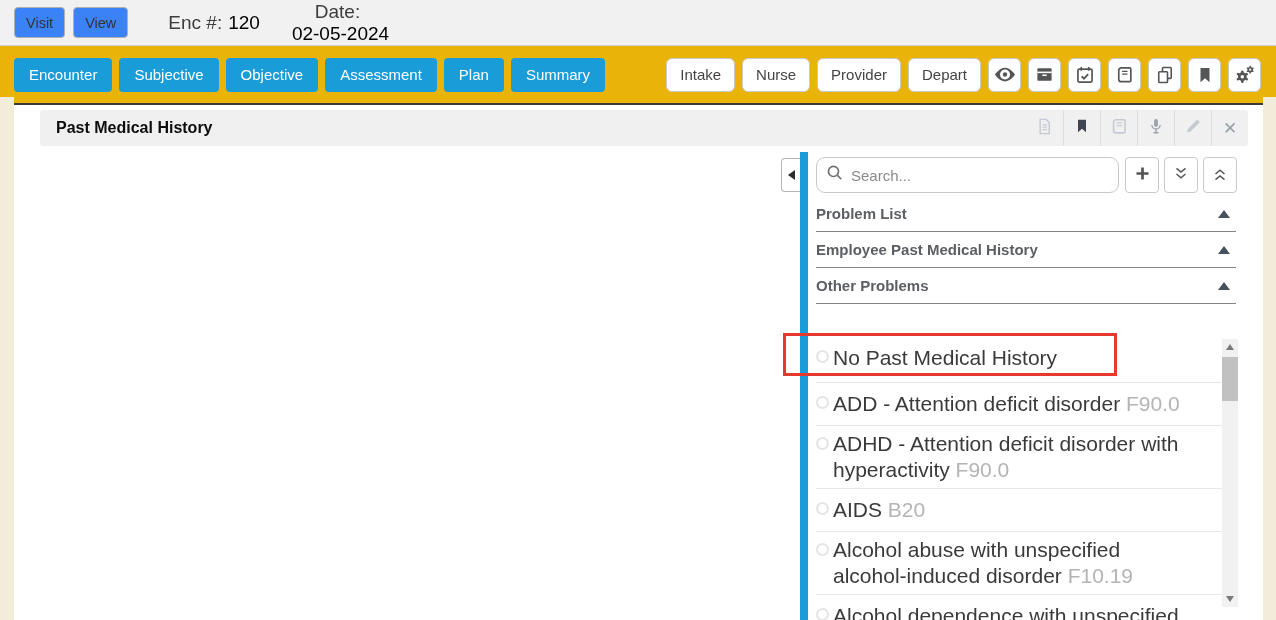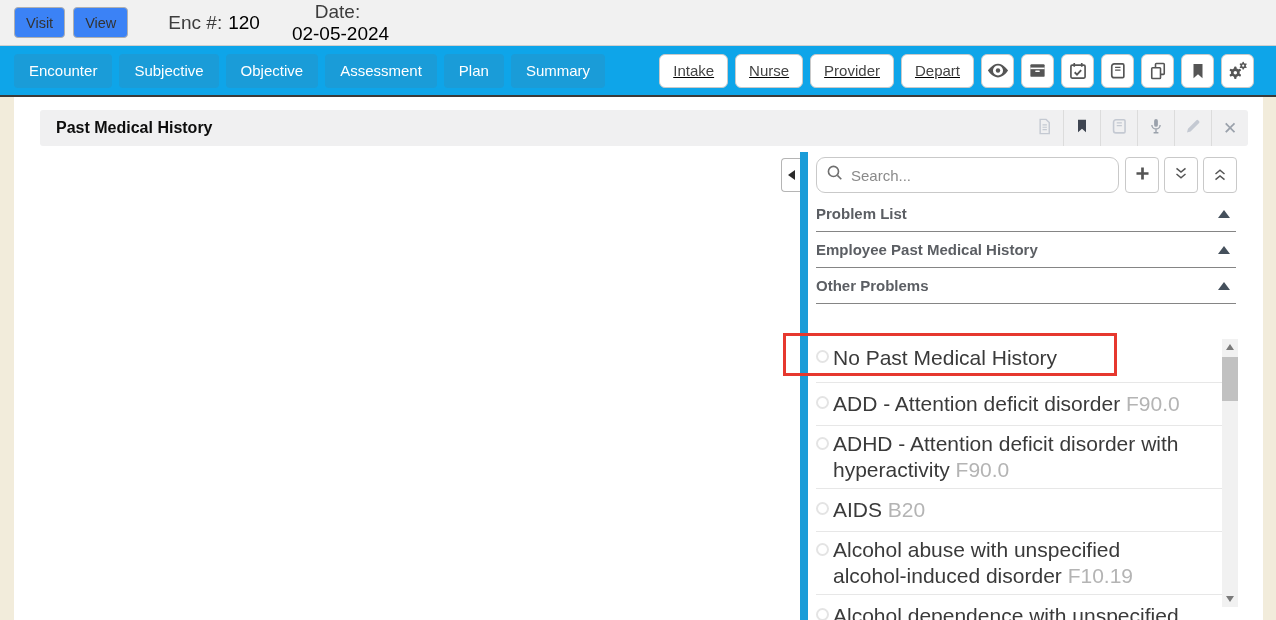--- a/index.html
+++ b/index.html
@@ -15,27 +15,27 @@
             border:1px solid #b0b0b0; border-radius:4px; font-size:14.5px; color:#333;
             font-family:inherit; cursor:pointer; }
   .tb-btn:first-child { margin-left:14px; }
   .kv { display:flex; align-items:center; font-size:19px; }
   .kv .lbl { color:#3d3d3d; }
   .kv .val { color:#000; margin-left:6px; }
   .kv.enc { margin-left:40px; }
   .kv.date { margin-left:26px;flex-direction:column; }
 
   
-  .tabbar { position:absolute; left:0; top:46px; width:1276px; height:51px;
-            background:#0ea5e9; border-bottom:2px solid #3a3a3a;
+  .tabbar { position:absolute; left:0; top:46px; width:1276px; height:59px;
+            background:#eab308; border-bottom:2px solid #3a3a3a;
             display:flex; align-items:center; justify-content:space-between; }
   .tabs-left { display:flex; align-items:center; gap:7px; margin-left:14px; }
   .tab { height:34px; padding:0 15px; background:#1a9cd8; color:#fff; border:none;
          border-radius:4px; font-size:15px; font-family:inherit; cursor:pointer; }
-  .tabs-right { display:flex; align-items:center; gap:7px; margin-right:22px;text-decoration:underline; }
+  .tabs-right { display:flex; align-items:center; gap:7px; margin-right:15px; }
   .stage-btn { height:34px; padding:0 13px; background:#fff; border:1px solid #c9c9c9;
                border-radius:6px; font-size:15px; color:#444; font-family:inherit; cursor:pointer; }
   .icon-btn { width:33px; height:34px; background:#fff; border:1px solid #c9c9c9;
               border-radius:6px; display:flex; align-items:center; justify-content:center;
               cursor:pointer; padding:0; }
   .icon-btn svg { display:block; }
 
   
   .beige { position:absolute; top:97px; bottom:0; background:#f2ecdb; }
   .beige.left { left:0; width:14px; }

